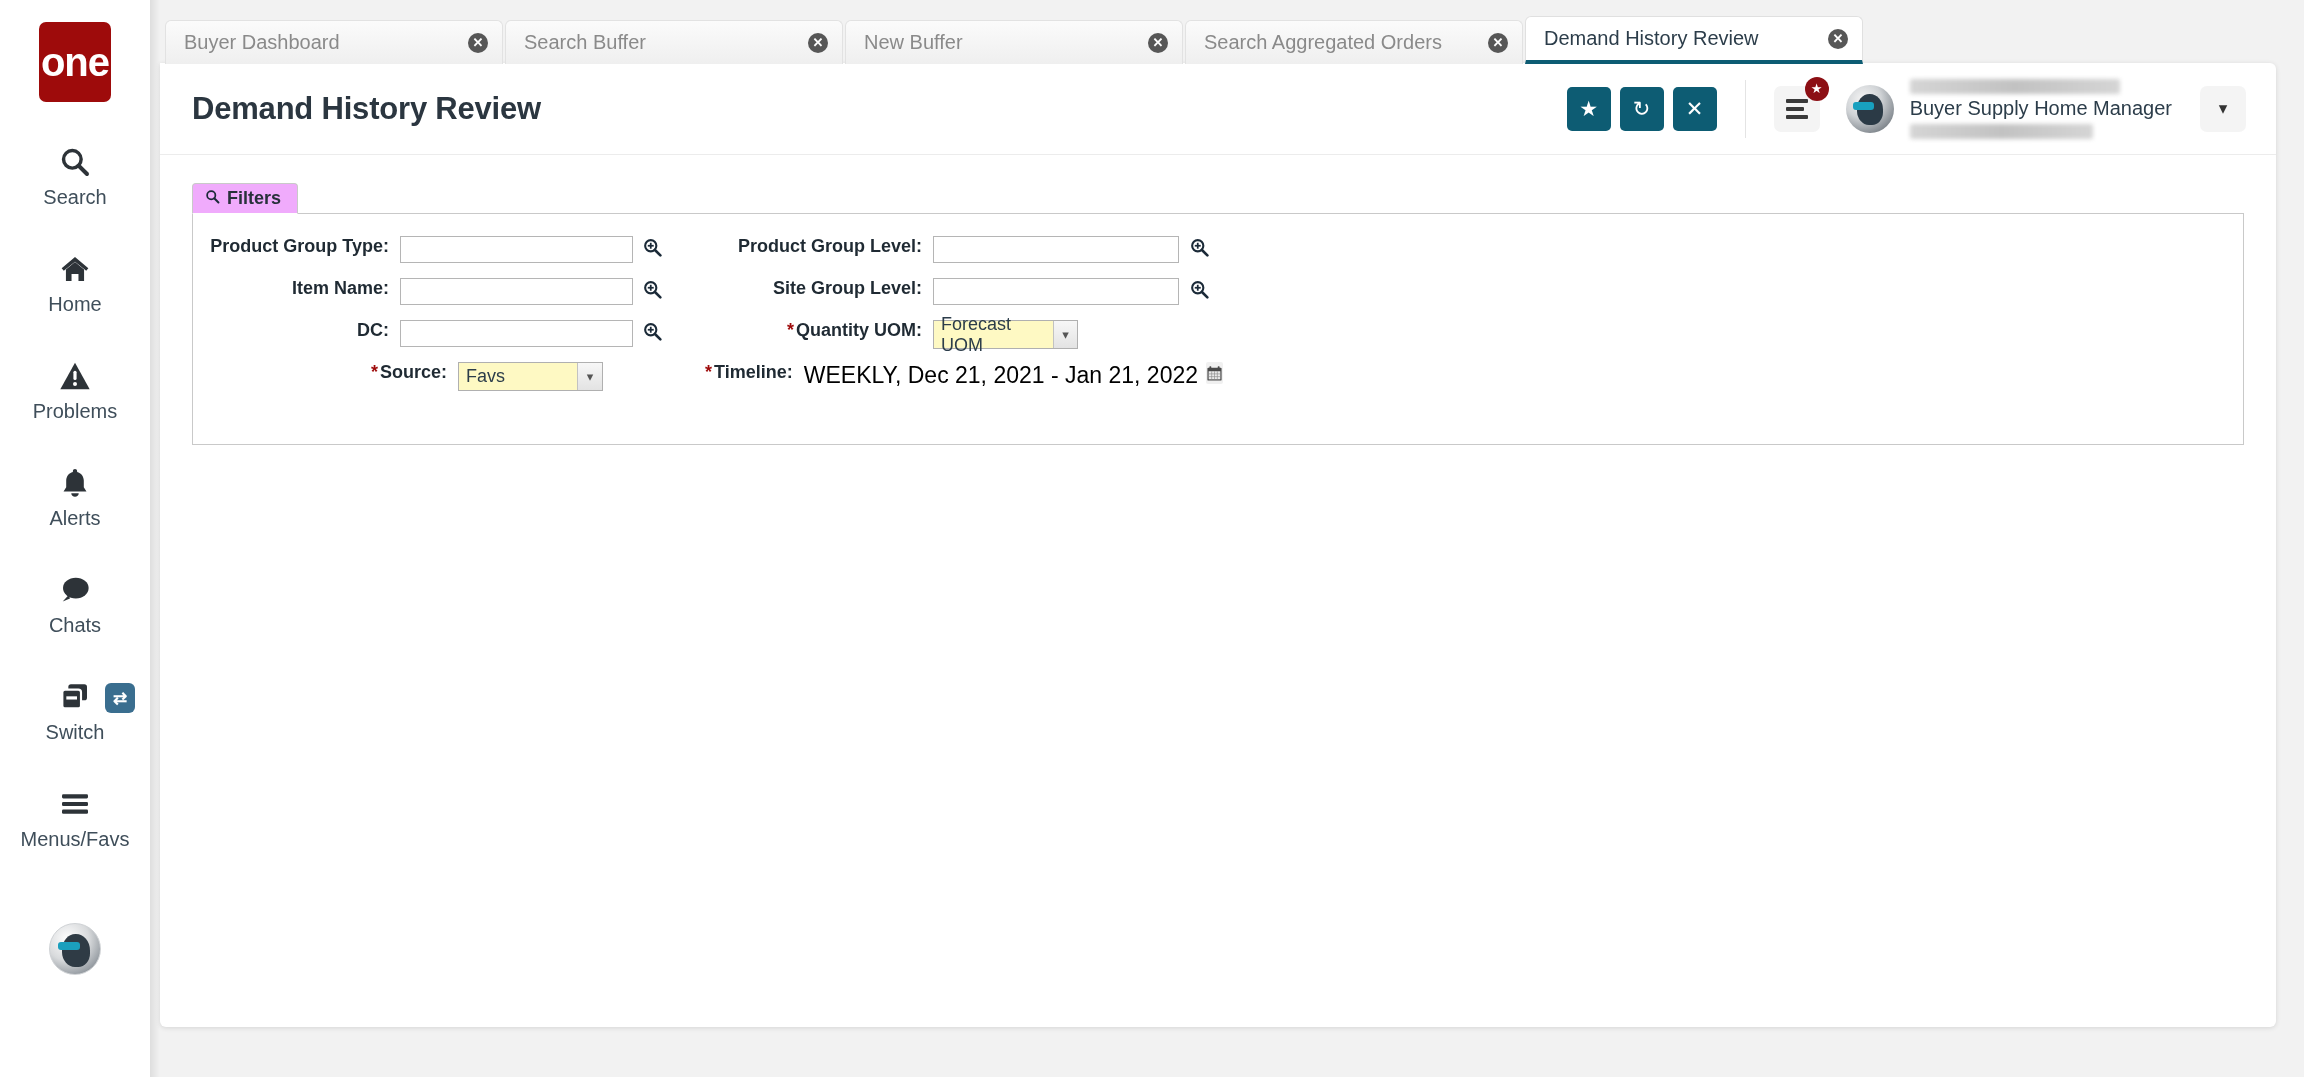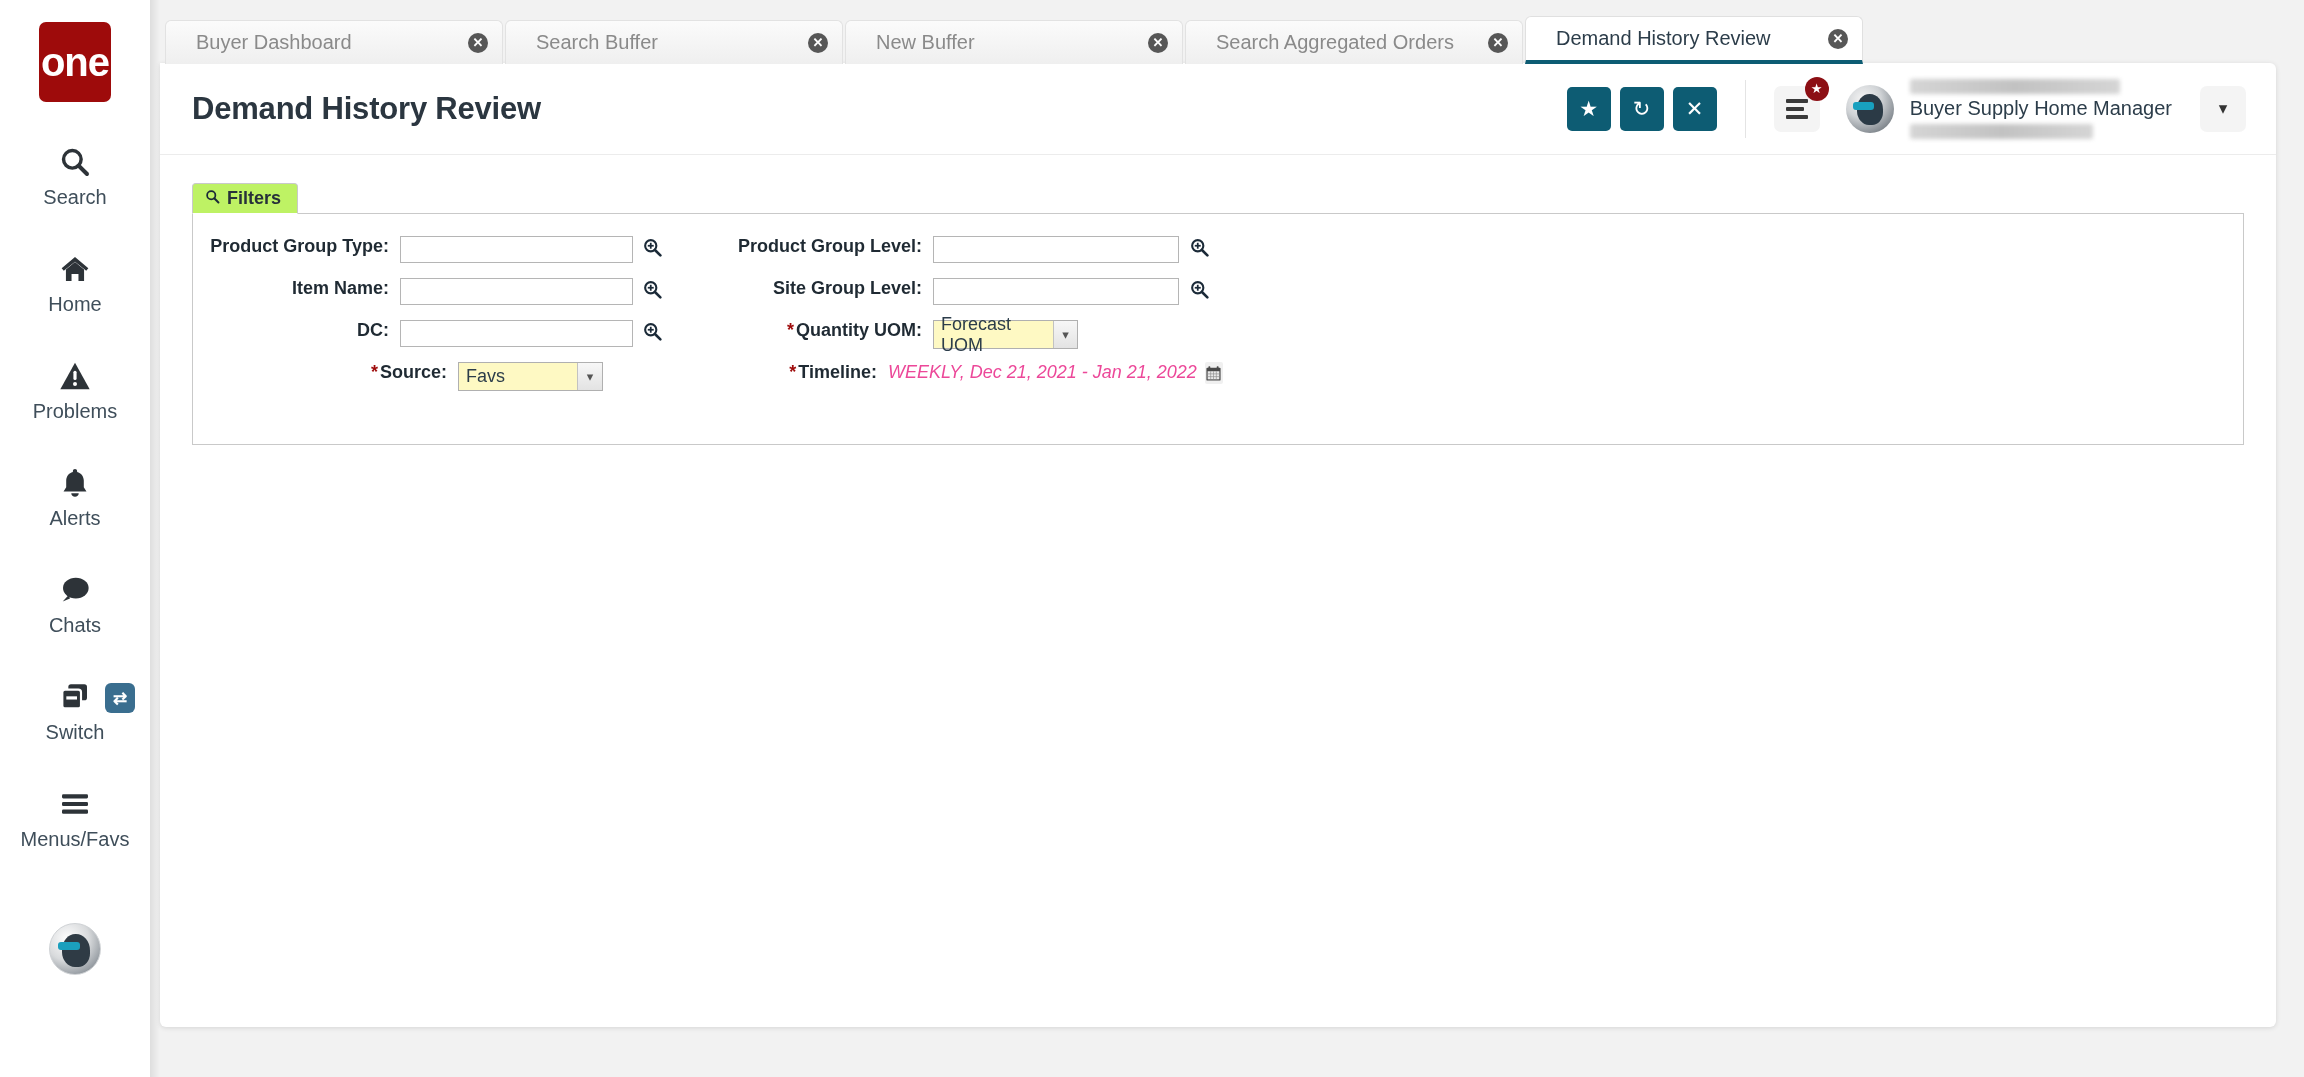--- a/index.html
+++ b/index.html
@@ -69,21 +69,21 @@
     position: absolute; left: 165px; top: 20px;
     height: 44px; display: flex; align-items: flex-end;
     z-index: 3;
   }
   .tab {
     width: 338px; height: 44px;
     background: linear-gradient(to bottom, #fbfbfb, #efefef);
     border: 1px solid #e2e2e2; border-bottom: none;
     border-radius: 6px 6px 0 0;
     margin-right: 2px;
-    display: flex; align-items: center; padding: 0 14px 0 30px;
+    display: flex; align-items: center; padding: 0 14px 0 18px;
     cursor: pointer; position: relative;
   }
   .tab .tab-label {
     flex: 1; font-size: 20px; color: #8a8a8a;
     white-space: nowrap; overflow: hidden; text-overflow: ellipsis;
   }
   .tab .tab-close {
     width: 20px; height: 20px; border-radius: 50%;
     background: #575757; color: #fff;
     display:flex; align-items:center; justify-content:center;
@@ -178,21 +178,21 @@
     width: 46px; height: 46px; border-radius: 7px; background: #f4f4f4;
     display:flex; align-items:center; justify-content:center;
     margin-left: 28px; cursor: pointer; font-size: 17px; color:#333;
   }
 
   
   #filters-wrap { padding: 28px 32px 0 32px; }
   .panel-tabs { display: flex; align-items: flex-end; height: 31px; }
   .panel-tab {
     height: 31px; padding: 0 16px 0 12px;
-    background: #bef264;
+    background: #f0abfc;
     border: 1px solid #c9c9c9; border-bottom: 1px solid #fff;
     border-radius: 4px 4px 0 0;
     display: flex; align-items: center; gap: 7px;
     font-size: 18px; font-weight: bold; color: #27303a;
     position: relative; z-index: 2; cursor: pointer;
   }
   .panel-body {
     border: 1px solid #c9c9c9; margin-top: -1px;
     padding: 22px 0 40px 0; background: #fff;
     min-height: 224px;
@@ -232,21 +232,21 @@
     border-left: 1px solid #c2c2c2;
     display:flex; align-items:center; justify-content:center;
     font-size: 13px; color: #555;
   }
   .zoom-ico {
     margin-left: 9px; width: 22px; height: 22px;
     display:flex; align-items:center; justify-content:center;
     cursor: pointer;
   }
   .timeline-val {
-    font-size: 18px; font-style: italic; color: #ec4899; white-space: nowrap;
+    font-size: 23px; color: #000000; white-space: nowrap;
   }
   .cal-ico {
     margin-left: 8px; width: 22px; height: 22px;
     background: #f0f0f0; border-radius: 2px;
     display:flex; align-items:center; justify-content:center;
     cursor: pointer;
   }
 </style>
 </head>
 <body>

